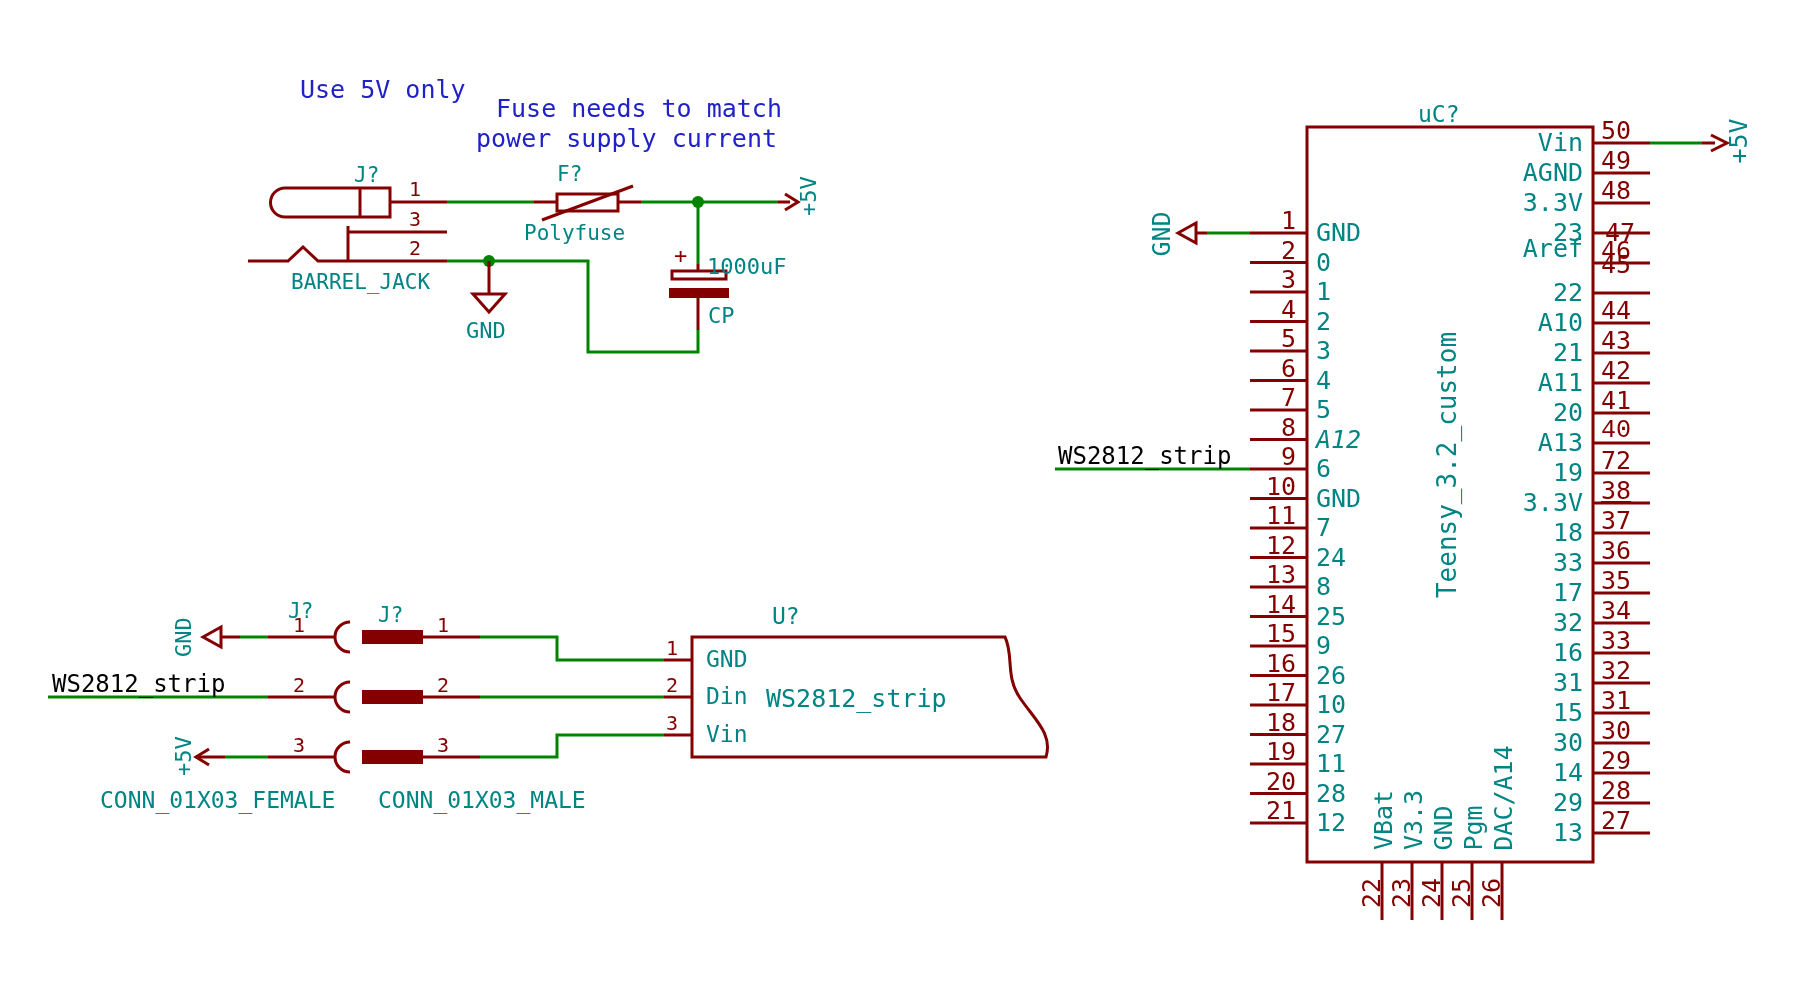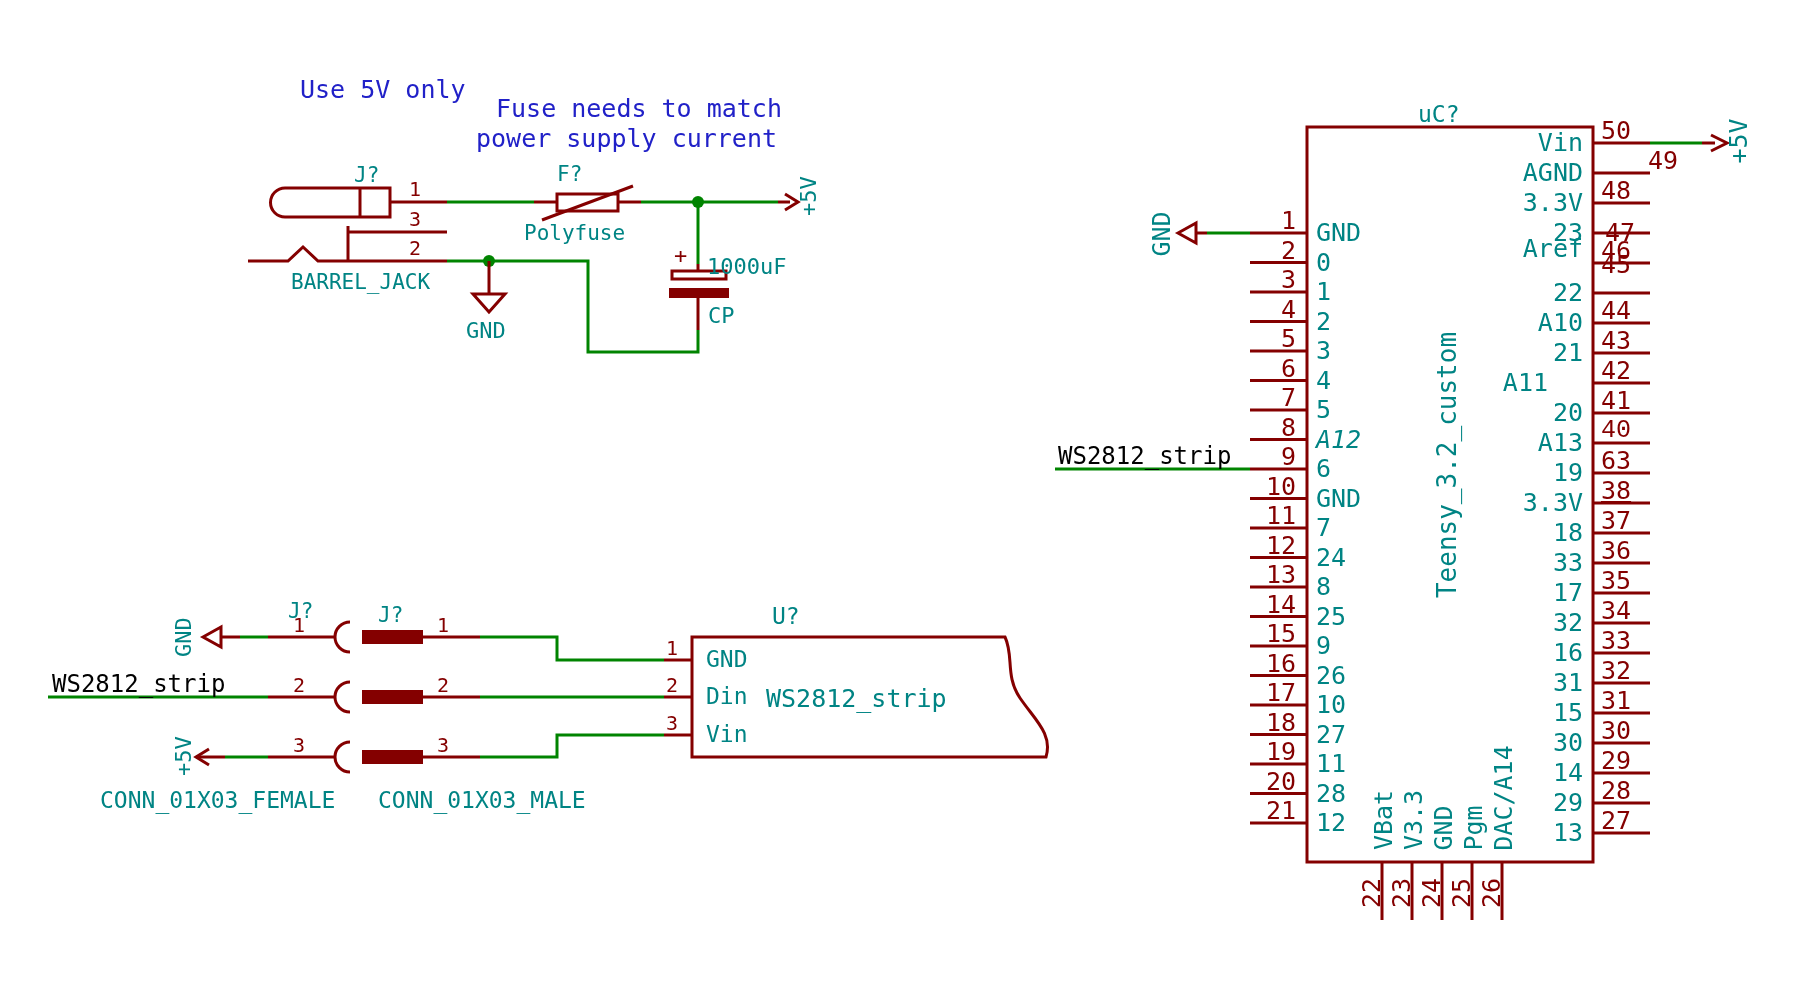--- a/index.html
+++ b/index.html
@@ -262,41 +262,41 @@
     <div class="t maroon s25 ra" style="left: 1246px; top: 709.5px; width: 50px;">18</div>
     <div class="t teal s25" style="left: 1316px; top: 721.5px;">27</div>
     <div class="t maroon s25 ra" style="left: 1246px; top: 739px; width: 50px;">19</div>
     <div class="t teal s25" style="left: 1316px; top: 751px;">11</div>
     <div class="t maroon s25 ra" style="left: 1246px; top: 768.5px; width: 50px;">20</div>
     <div class="t teal s25" style="left: 1316px; top: 780.5px;">28</div>
     <div class="t maroon s25 ra" style="left: 1246px; top: 798px; width: 50px;">21</div>
     <div class="t teal s25" style="left: 1316px; top: 810px;">12</div>
     <div class="t maroon s25" style="left: 1601px; top: 118px;">50</div>
     <div class="t teal s25 ra" style="left: 1443px; top: 130px; width: 140px;">Vin</div>
-    <div class="t maroon s25" style="left: 1601px; top: 148px; margin-left: 47px;">49</div>
+    <div class="t maroon s25" style="left: 1601px; top: 148px;">49</div>
     <div class="t teal s25 ra" style="left: 1443px; top: 160px; width: 140px;">AGND</div>
     <div class="t maroon s25" style="left: 1601px; top: 178px;">48</div>
     <div class="t teal s25 ra" style="left: 1443px; top: 190px; width: 140px;">3.3V</div>
     <div class="t maroon s25" style="left: 1605px; top: 208px; margin-top: 12px;">47</div>
     <div class="t teal s25 ra" style="left: 1443px; top: 220px; width: 140px;">23</div>
     <div class="t maroon s25" style="left: 1601px; top: 238px;">46</div>
     <div class="t teal s25 ra" style="left: 1443px; top: 236px; width: 140px;">Aref</div>
     <div class="t maroon s25" style="left: 1601px; top: 252px;">45</div>
     <div class="t teal s25 ra" style="left: 1443px; top: 280px; width: 140px;">22</div>
     <div class="t maroon s25" style="left: 1601px; top: 298px;">44</div>
     <div class="t teal s25 ra" style="left: 1443px; top: 310px; width: 140px;">A10</div>
     <div class="t maroon s25" style="left: 1601px; top: 328px;">43</div>
     <div class="t teal s25 ra" style="left: 1443px; top: 340px; width: 140px;">21</div>
     <div class="t maroon s25" style="left: 1601px; top: 358px;">42</div>
-    <div class="t teal s25 ra" style="left: 1408px; top: 370px; width: 140px;">A11</div>
+    <div class="t teal s25 ra" style="left: 1443px; top: 370px; width: 140px;">A11</div>
     <div class="t maroon s25" style="left: 1601px; top: 388px;">41</div>
     <div class="t teal s25 ra" style="left: 1443px; top: 400px; width: 140px;">20</div>
     <div class="t maroon s25" style="left: 1601px; top: 418px; font-family: Liberation Mono, monospace;">40</div>
     <div class="t teal s25 ra" style="left: 1443px; top: 430px; width: 140px;">A13</div>
-    <div class="t maroon s25" style="left: 1601px; top: 448px;">63</div>
+    <div class="t maroon s25" style="left: 1601px; top: 448px;">72</div>
     <div class="t teal s25 ra" style="left: 1443px; top: 460px; width: 140px;">19</div>
     <div class="t maroon s25" style="left: 1601px; top: 478px; text-decoration: underline;">38</div>
     <div class="t teal s25 ra" style="left: 1443px; top: 490px; width: 140px;">3.3V</div>
     <div class="t maroon s25" style="left: 1601px; top: 508px;">37</div>
     <div class="t teal s25 ra" style="left: 1443px; top: 520px; width: 140px;">18</div>
     <div class="t maroon s25" style="left: 1601px; top: 538px; text-align: center;">36</div>
     <div class="t teal s25 ra" style="left: 1443px; top: 550px; width: 140px;">33</div>
     <div class="t maroon s25" style="left: 1601px; top: 568px;">35</div>
     <div class="t teal s25 ra" style="left: 1443px; top: 580px; width: 140px;">17</div>
     <div class="t maroon s25" style="left: 1601px; top: 598px;">34</div>

